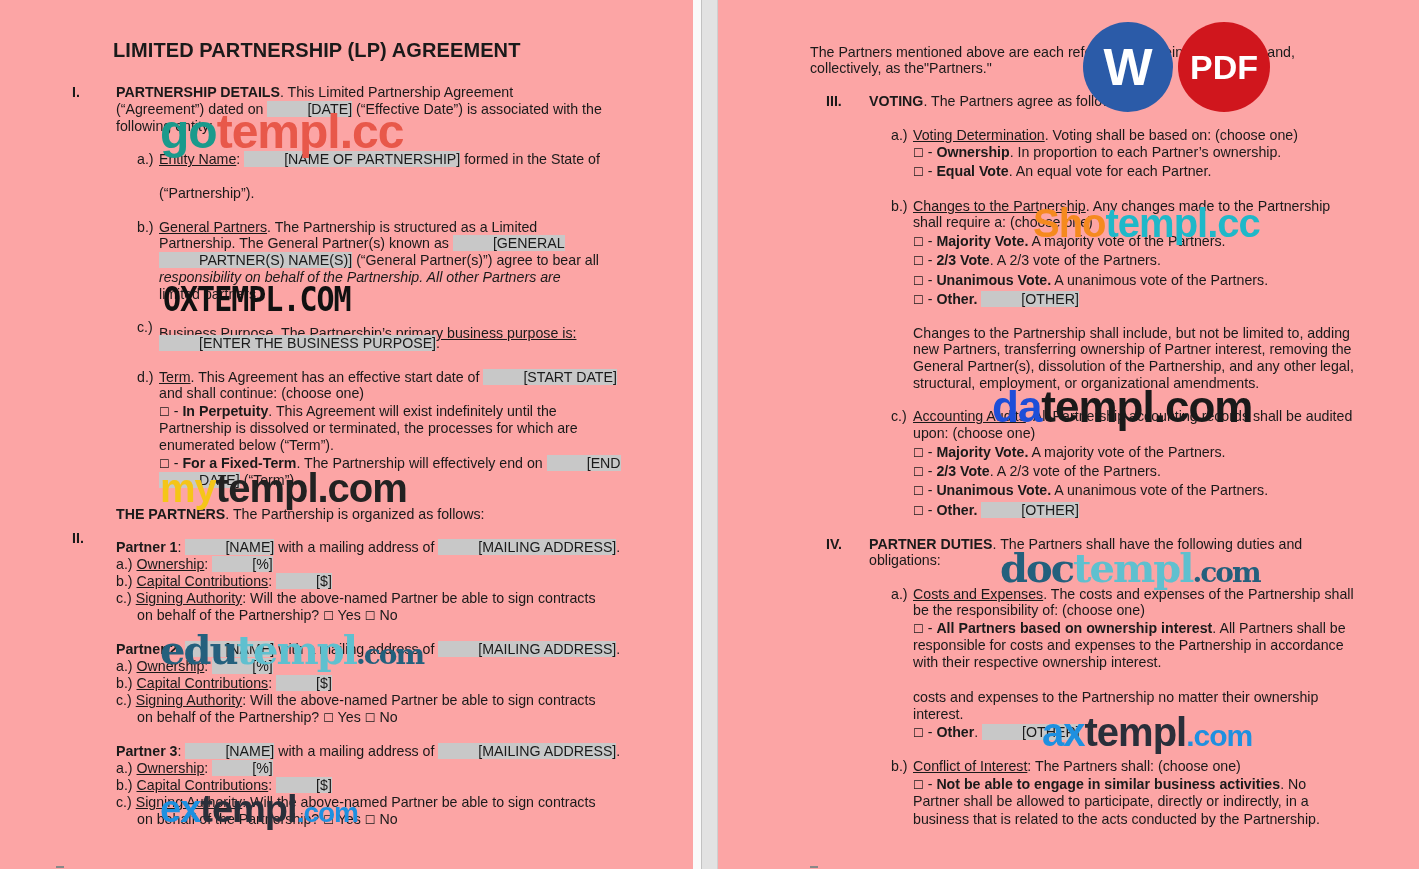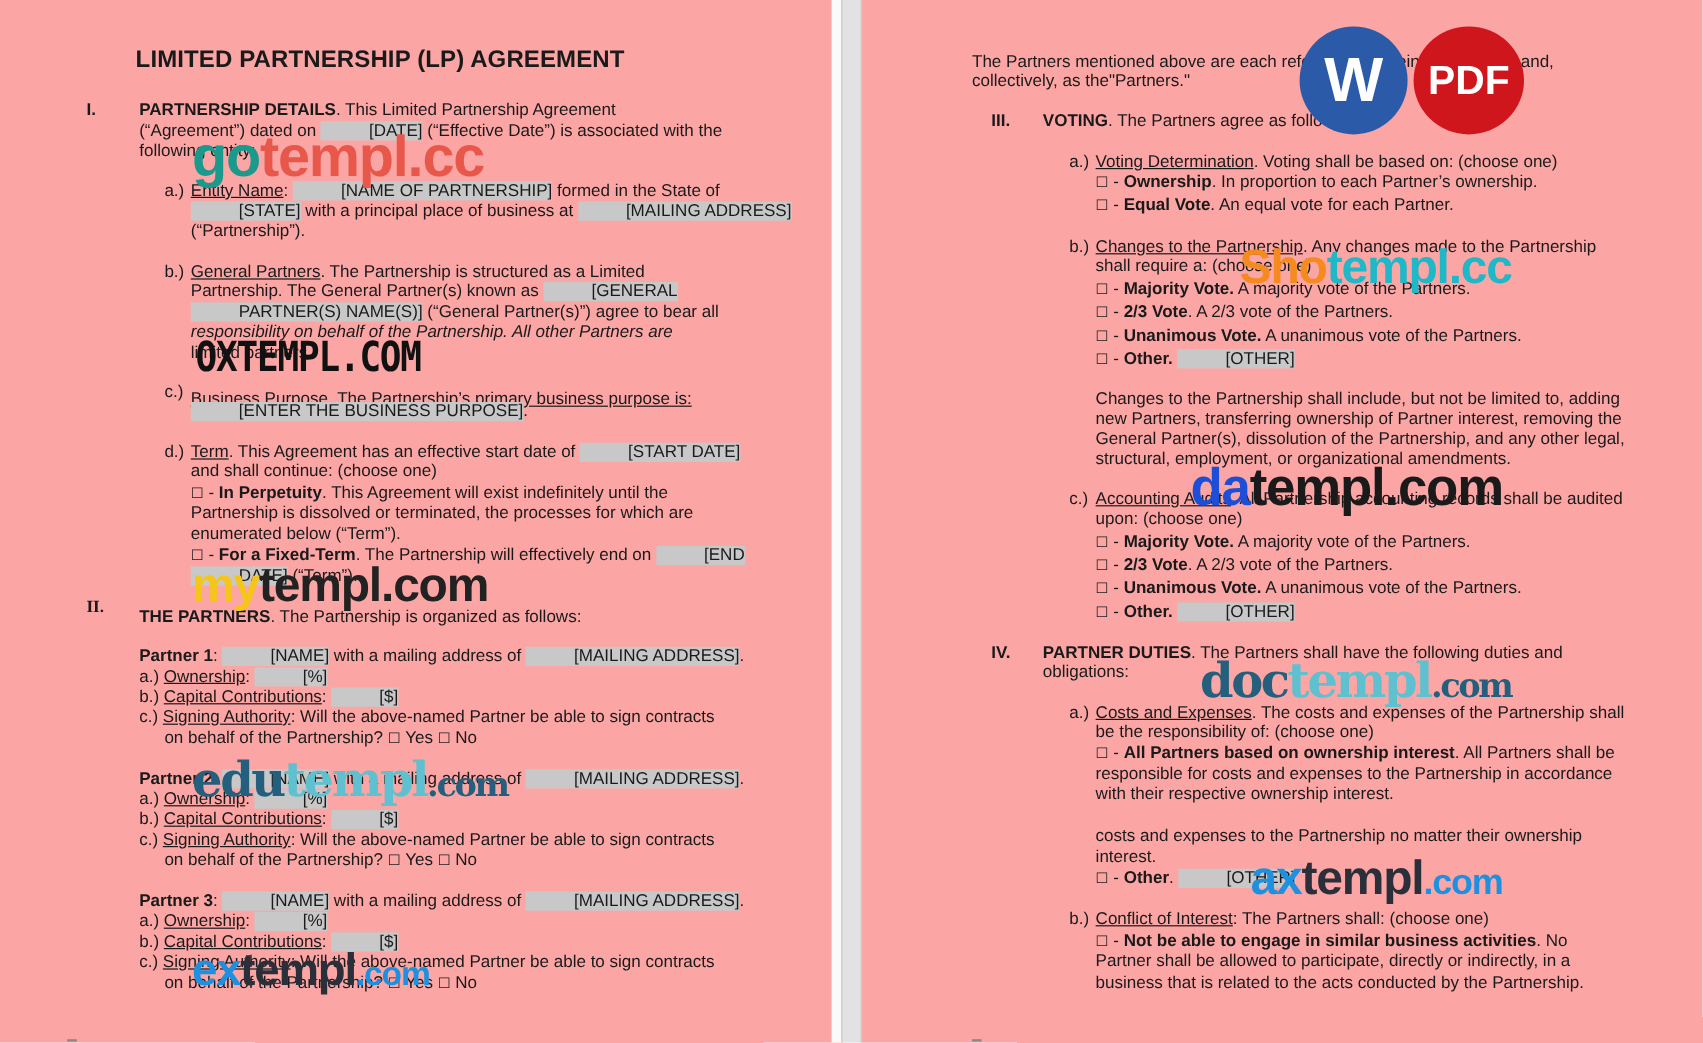--- a/index.html
+++ b/index.html
@@ -39,23 +39,20 @@
   </div>
   <div class="abs" style="left:116px; top:101px;">
     <span>(“Agreement”) dated on </span><span class="hl">[DATE]</span><span> (“Effective Date”) is associated with the</span>
   </div>
   <div class="abs" style="left:116px; top:118px;">following entity:</div>
 
   <div class="abs" style="left:137px; top:151px;">a.)</div>
   <div class="abs" style="left:159px; top:151px;">
     <span class="u">Entity Name</span><span>: </span><span class="hl">[NAME OF PARTNERSHIP]</span><span> formed in the State of</span>
   </div>
-  <div class="abs" style="left:159px; top:168px;">
-    <span class="hl">[STATE]</span><span> with a principal place of business at </span><span class="hl">[MAILING ADDRESS]</span>
-  </div>
   <div class="abs" style="left:159px; top:185px;">(“Partnership”).</div>
 
   <div class="abs" style="left:137px; top:219px;">b.)</div>
   <div class="abs" style="left:159px; top:219px;">
     <span class="u">General Partners</span><span>. The Partnership is structured as a Limited</span>
   </div>
   <div class="abs" style="left:159px; top:235px;">
     <span>Partnership. The General Partner(s) known as </span><span class="hl">[GENERAL</span>
   </div>
   <div class="abs" style="left:159px; top:252px;">
@@ -82,21 +79,21 @@
   </div>
   <div class="abs" style="left:159px; top:420px;">Partnership is dissolved or terminated, the processes for which are</div>
   <div class="abs" style="left:159px; top:437px;">enumerated below (“Term”).</div>
   <div class="abs" style="left:159px; top:455px;">
     <span class="cb">☐</span><span> - </span><b>For a Fixed-Term</b><span>. The Partnership will effectively end on </span><span class="hl">[END</span>
   </div>
   <div class="abs" style="left:159px; top:472px;">
     <span class="hl">DATE]</span><span> (“Term”).</span>
   </div>
 
-  <div class="abs roman" style="left:72px; top:498px;font-family:Liberation Serif, serif;">II.</div>
+  <div class="abs roman" style="left:72px; top:530px;">II.</div>
   <div class="abs" style="left:116px; top:506px;">
     <b>THE PARTNERS</b><span>. The Partnership is organized as follows:</span>
   </div>
 
   <div class="abs" style="left:116px; top:539px;">
     <b>Partner 1</b>: <span class="hl">[NAME]</span><span> with a mailing address of </span><span class="hl">[MAILING ADDRESS]</span>.
   </div>
   <div class="abs" style="left:116px; top:556px;">
     <span>a.)</span> <span class="u">Ownership</span>: <span class="hl">[%]</span>
   </div>

